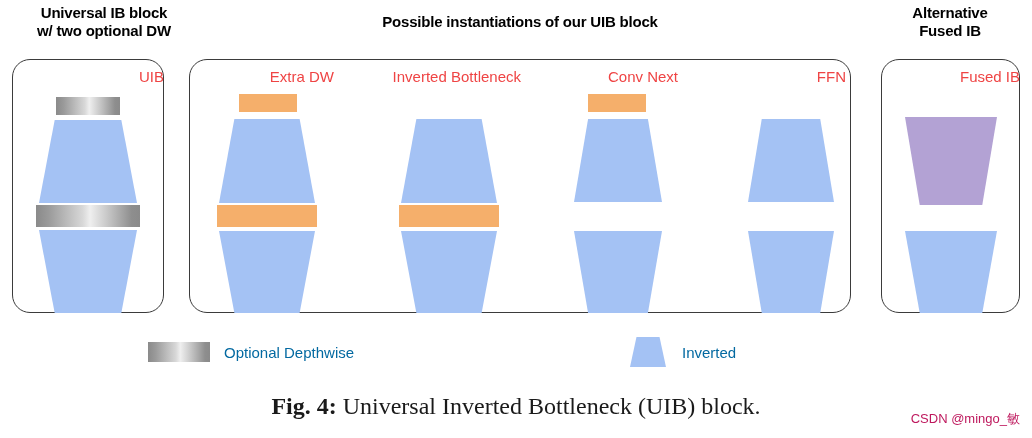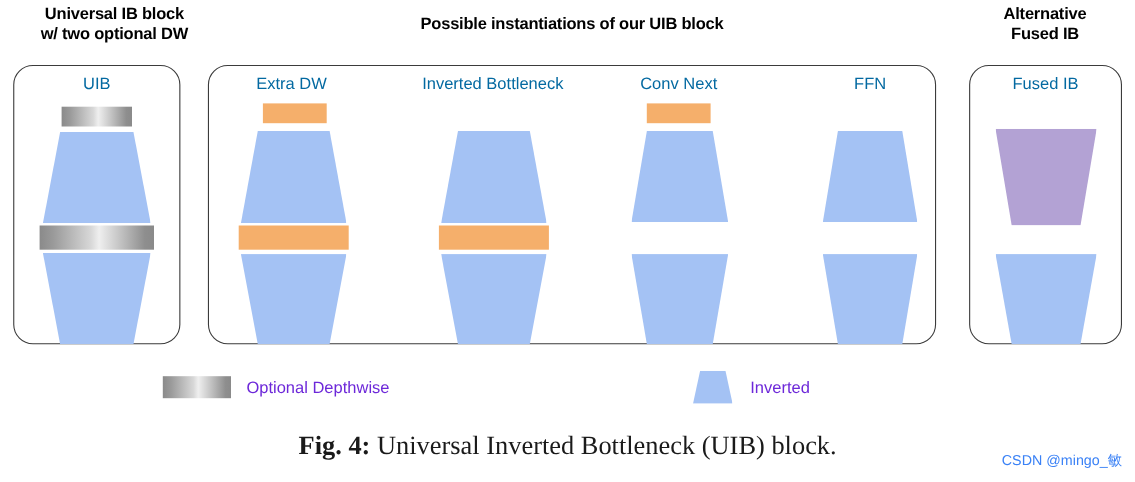--- a/index.html
+++ b/index.html
@@ -36,23 +36,23 @@
   }
   #panel-left{left:12px;top:59px;width:152px;height:254px;}
   #panel-mid{left:189px;top:59px;width:662px;height:254px;}
   #panel-right{left:881px;top:59px;width:139px;height:254px;}
 
   
   .col{position:absolute;top:59px;height:254px;}
   .col-label{
     position:absolute;
     top:9px;left:0;width:100%;
-    text-align:center;
+    text-align:right;
     font-size:15px;
-    color:#0369a1;
+    color:#ef4444;
     white-space:nowrap;
   }
 
   
   .shape{position:absolute;}
 
   
   .bar-gray{
     background:linear-gradient(90deg,#8a8a8a 0%,#9a9a9a 12%,#d8d8d8 45%,#efefef 52%,#c9c9c9 68%,#8e8e8e 92%,#8a8a8a 100%);
   }
@@ -82,41 +82,41 @@
   .leg-swatch.blue-trap{
     width:36px;height:30px;background:#A4C2F4;
     clip-path:polygon(18% 0%,82% 0%,100% 100%,0% 100%);
     margin-right:16px;
   }
   .leg-swatch.purple-trap{
     width:36px;height:30px;background:#B3A2D4;
     clip-path:polygon(18% 0%,82% 0%,100% 100%,0% 100%);
     margin-right:16px;
   }
-  .leg-text{font-size:15px;color:#6d28d9;white-space:nowrap;}
+  .leg-text{font-size:15px;color:#0369a1;white-space:nowrap;}
 
   #leg-0{left:148px;}
   #leg-1{left:407px;}
   #leg-2{left:630px;}
   #leg-3{left:766px;}
 
   
   #caption{
     position:absolute;left:0px;top:393px;width:1032px;
     text-align:center;
     font-family:"Liberation Serif", serif;
     font-size:24px;
     color:#1a1a1a;
   }
   #caption b{font-weight:bold;}
 
   
   #watermark{
     position:absolute;right:12px;top:410px;
-    font-size:13px;color:#3b82f6;
+    font-size:13px;color:#be185d;
     white-space:nowrap;
   }
 </style>
 </head>
 <body>
 
 <div class="fig">
 
   <div class="group-title" id="title-left" style="white-space:pre-line;padding-left:16px;">Universal IB block
 w/ two optional DW</div>

